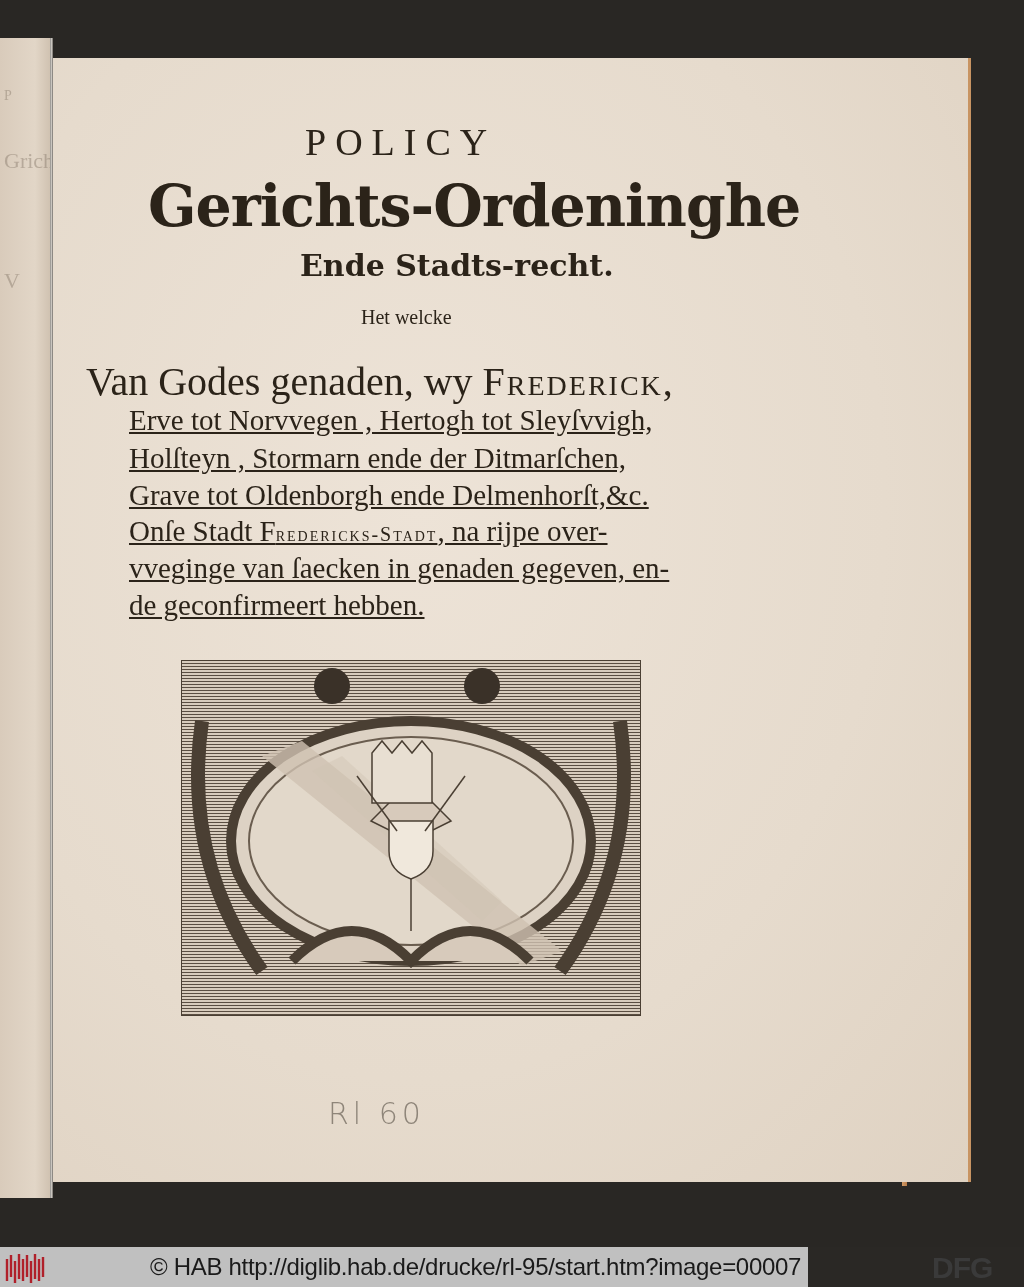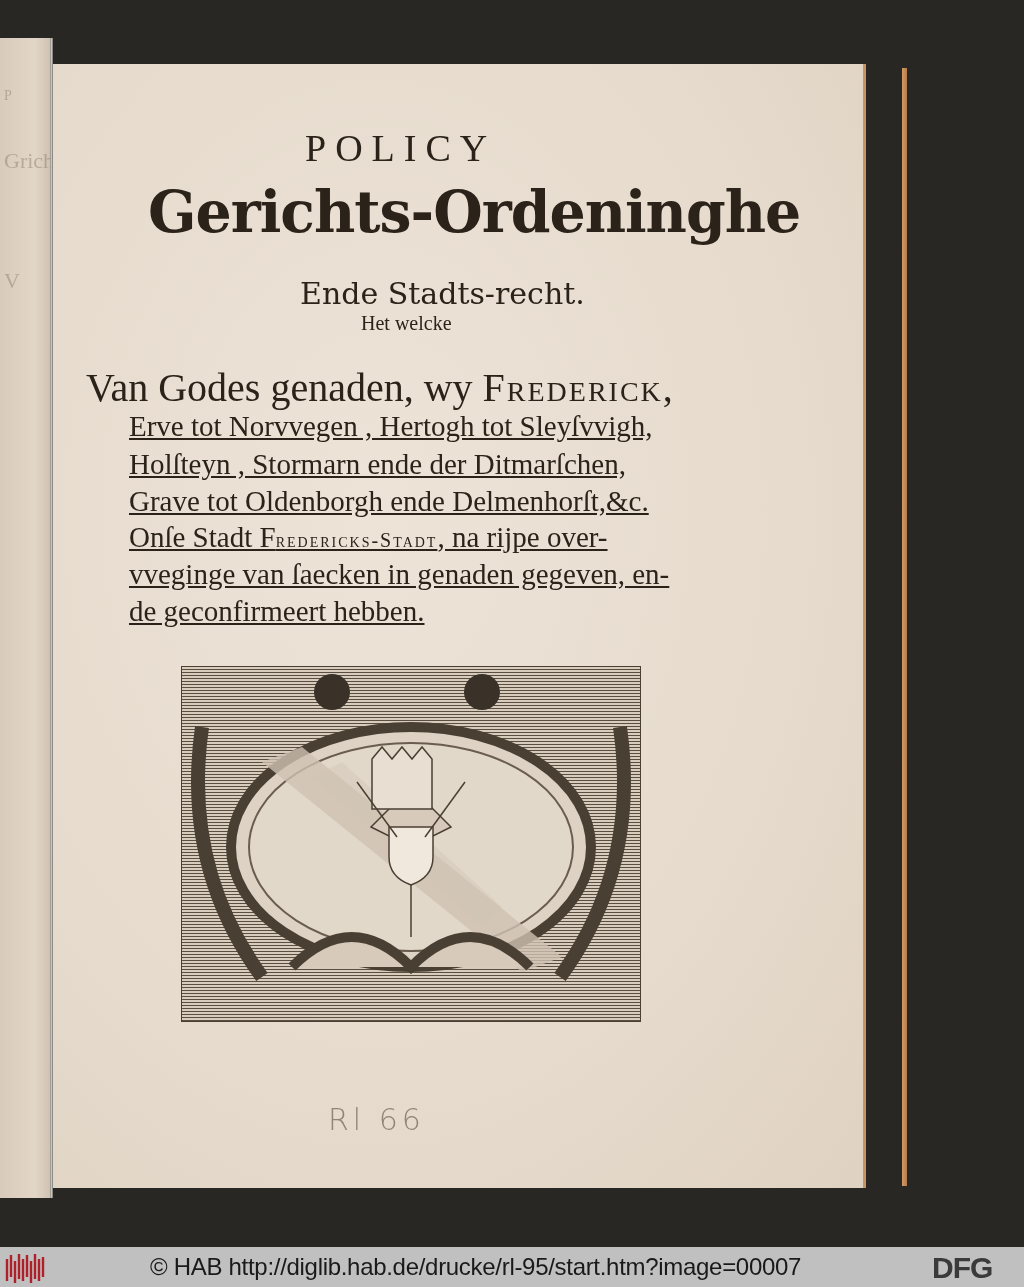--- a/index.html
+++ b/index.html
@@ -10,45 +10,45 @@
   }
   .scan-area { position: absolute; left: 0; top: 0; width: 1024px; height: 1247px; background: #292724; }
   .left-leaf {
     position: absolute; left: 0; top: 38px; width: 50px; height: 1160px;
     background: linear-gradient(90deg, #d9cbbb 0%, #e2d6c7 70%, #d0c2b1 100%);
     overflow: hidden;
   }
   .left-leaf .ghost { position: absolute; left: 4px; color: rgba(110,95,80,0.35); font-size: 14px; white-space: nowrap; }
   .gutter-line { position: absolute; left: 50px; top: 38px; width: 3px; height: 1160px; background: linear-gradient(90deg,#8c8a86,#c9c5bf,#6f6b66); }
   .page {
-    position: absolute; left: 53px; top: 64px; width: 810px; height: 1124px;
+    position: absolute; left: 53px; top: 58px; width: 915px; height: 1124px;
     background: #e8ddd0;
     background-image: radial-gradient(ellipse at 40% 40%, #ede3d7 0%, #e6dbcd 60%, #dfd2c2 100%);
     box-shadow: 3px 0 0 #c89462;
     text-align: center;
   }
   .page-edge { position: absolute; left: 902px; top: 68px; width: 5px; height: 1118px; background: linear-gradient(90deg,#d09a66,#b87b48); }
   .text-block { position: absolute; left: 0; top: 0; width: 851px; color: #2b2319; }
   .line { position: absolute; white-space: nowrap; }
   .title-policy { left: 252px; top: 62px; font-size: 38px; letter-spacing: 9px; }
   .title-gothic { left: 95px; top: 114px; font-size: 58px; font-weight: bold; font-family: "DejaVu Serif", serif; letter-spacing: -1px; transform: scaleX(0.98); transform-origin: left; }
-  .title-stadt { left: 247px; top: 190px; font-size: 30px; font-weight: normal; font-family: "DejaVu Serif", serif; margin-top: 22px; }
+  .title-stadt { left: 247px; top: 190px; font-size: 30px; font-weight: bold; font-family: "DejaVu Serif", serif; }
   .het { left: 308px; top: 248px; font-size: 20px; }
   .van { left: 33px; top: 292px; font-size: 40px; margin-top: 8px; }
   .body-line { left: 76px; font-size: 29px; text-decoration: underline; }
   .sc { font-variant: small-caps; letter-spacing: 2px; }
   .engraving {
     position: absolute; left: 128px; top: 602px; width: 458px; height: 354px;
     border: 1px solid #4a3f33;
     background: repeating-linear-gradient(0deg, #5a4e42 0px, #5a4e42 1px, #d8ccbd 1px, #d8ccbd 3px);
   }
   .imprint { left: 185px; top: 998px; font-size: 30px; letter-spacing: 0.5px; }
   .shelfmark { left: 275px; top: 1038px; font-size: 30px; font-family: "DejaVu Sans", sans-serif; color: #8e8579; font-weight: 300; letter-spacing: 4px; }
   .footer {
-    position: absolute; left: 0; top: 1247px; width: 1024px; height: 40px;
+    position: absolute; left: 0; top: 1247px; width: 808px; height: 40px;
     background: #c0c0c0; display: flex; align-items: center;
   }
   .hab-logo { position: absolute; left: 4px; top: 4px; width: 42px; height: 34px; }
   .footer-text { position: absolute; left: 150px; top: 6px; font-family: "Liberation Sans", sans-serif; font-size: 24px; color: #1a1a1a; letter-spacing: -0.3px; }
   .dfg-logo { position: absolute; left: 932px; top: 4px; font-family: Liberation Sans, sans-serif; font-weight: bold; font-size: 30px; color: #3a3a3a; letter-spacing: -1px; }
 </style>
 </head>
 <body>
 
 <div class="scan-area">
@@ -91,21 +91,21 @@
           <line x1="283" y1="115" x2="243" y2="170"></line>
         </g>
         <path d="M20 60 q-20 140 60 250" stroke="#4a3f33" stroke-width="14" fill="none"></path>
         <path d="M438 60 q20 140 -60 250" stroke="#4a3f33" stroke-width="14" fill="none"></path>
         <path d="M110 300 q60 -60 119 0 q59 -60 119 0" stroke="#4a3f33" stroke-width="10" fill="#d7cabb"></path>
         <circle cx="150" cy="25" r="18" fill="#3a3128"></circle>
         <circle cx="300" cy="25" r="18" fill="#3a3128"></circle>
       </svg>
     </div>
 
-    <div class="line shelfmark">Rl 66</div>
+    <div class="line shelfmark">Rl 60</div>
   </div>
 </div>
 
 <div class="footer">
   <svg class="hab-logo" viewBox="0 0 42 34">
     <g stroke="#b0202a" stroke-width="2.4">
       <line x1="3" y1="8" x2="3" y2="30"></line>
         <line x1="7" y1="4" x2="7" y2="26"></line>
       <line x1="11" y1="10" x2="11" y2="32"></line>
         <line x1="15" y1="3" x2="15" y2="28"></line>

